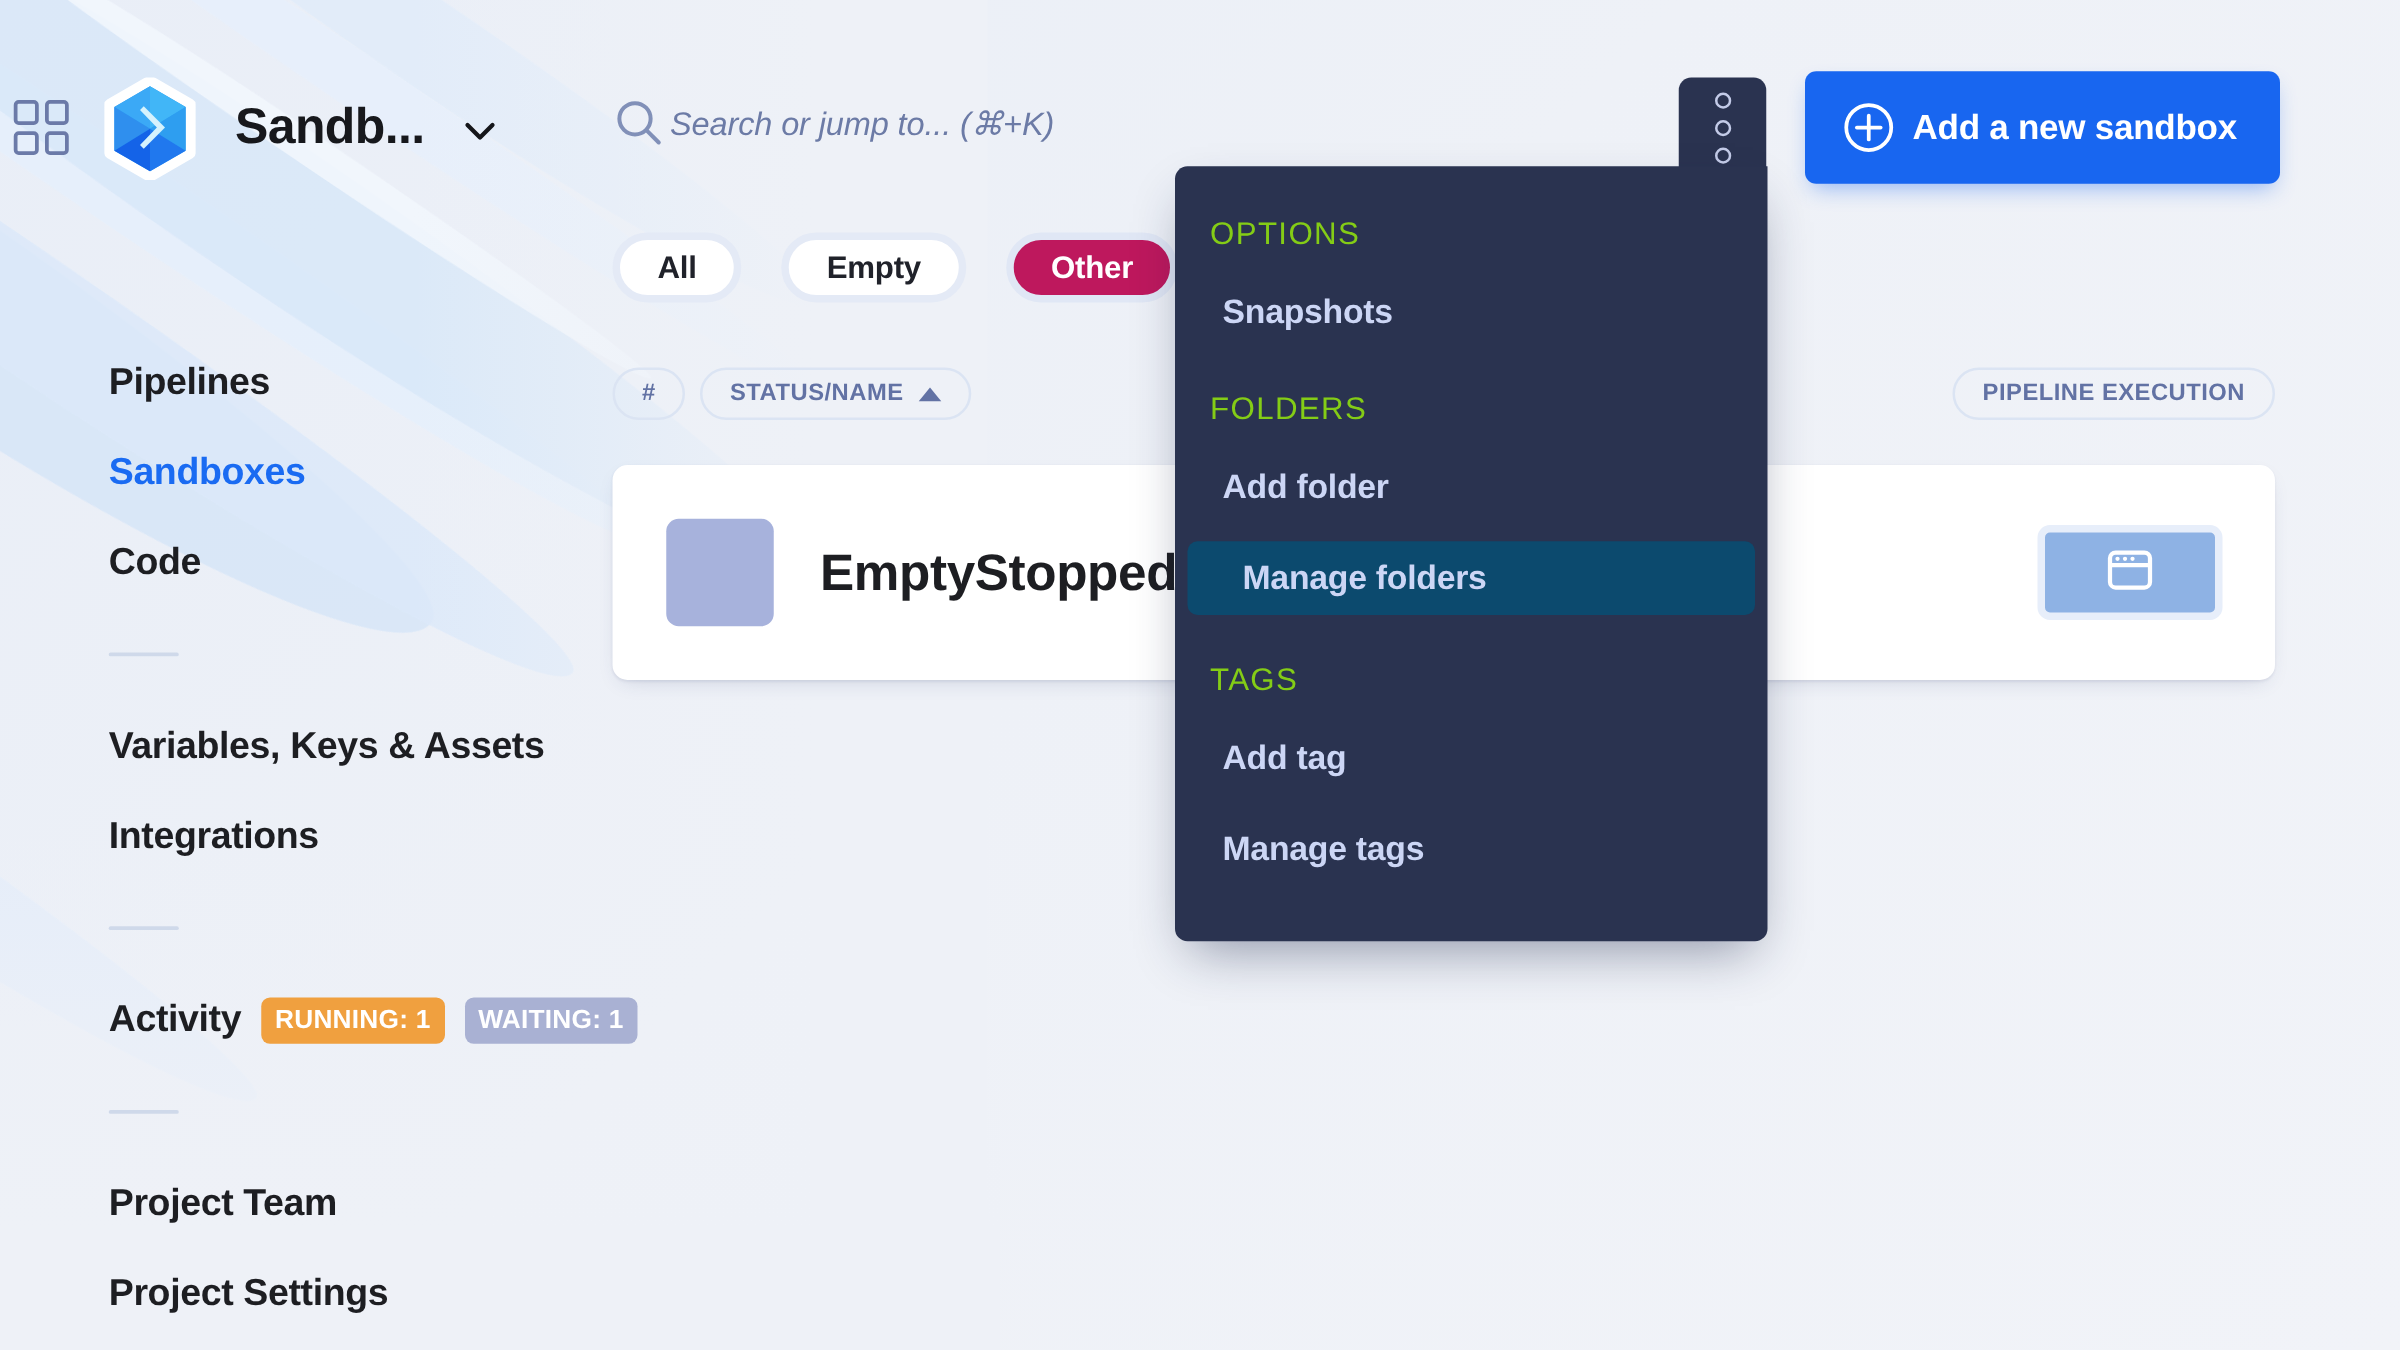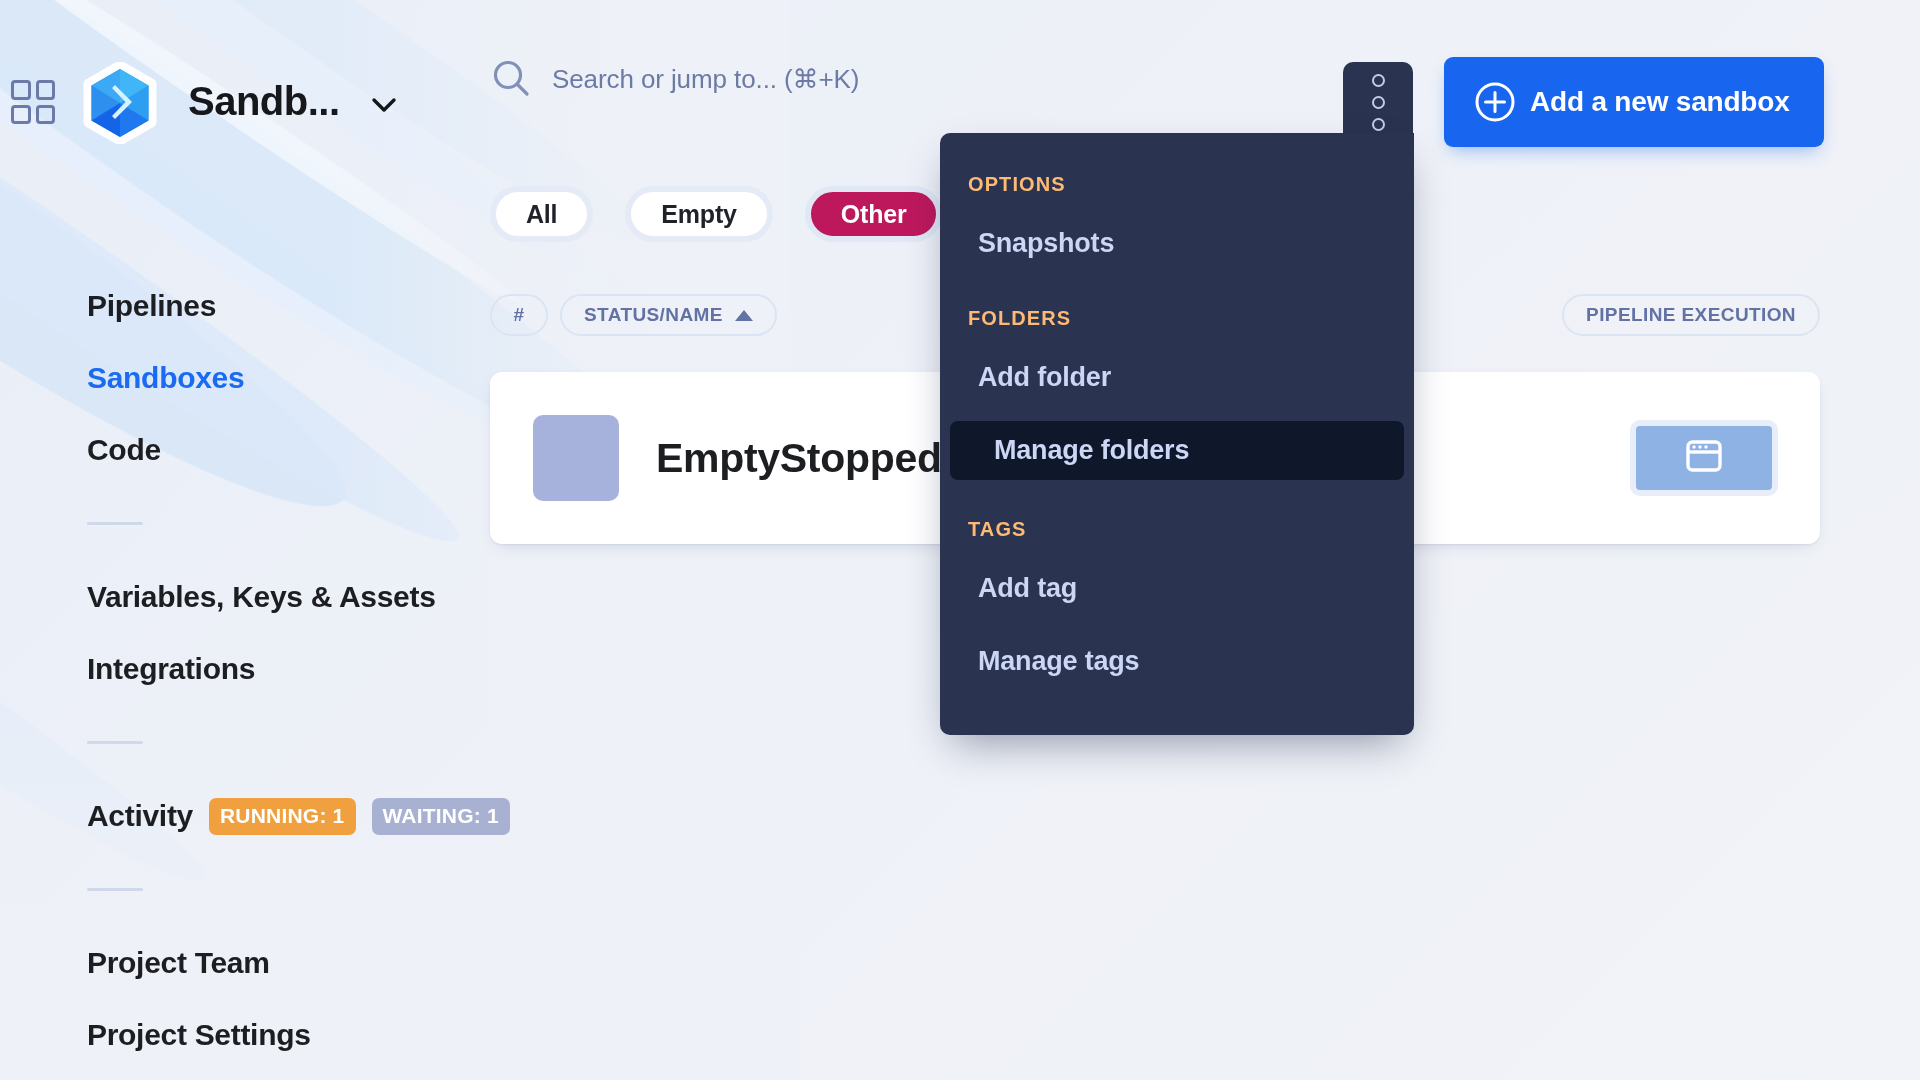--- a/index.html
+++ b/index.html
@@ -97,25 +97,26 @@
   .brand-caret {
     position: absolute;
     left: 367px; top: 88px;
     width: 34px; height: 34px;
     cursor: pointer;
   }
 
   
   .search-wrap {
     position: absolute;
-    left: 490px; top: 58px;
-    display: flex;
-    align-items: center;
-    gap: 20px;
+    left: 490px; top: 78px;
+    display: flex;
+    align-items: center;
+    gap: 4px;
     cursor: text;
+    font-style: italic;
   }
   .search-icon { width: 42px; height: 42px; flex: none; }
   .search-placeholder {
     font-size: 26px;
     color: #6c7ba6;
     white-space: nowrap;
     letter-spacing: -0.1px;
   }
 
   
@@ -304,39 +305,39 @@
     position: absolute;
     left: 940px; top: 133px;
     width: 474px;
     background: #2a3350;
     border-radius: 10px 0 10px 10px;
     padding: 26px 0 30px;
     box-shadow: 0 18px 40px -12px rgba(25,35,70,.45);
     z-index: 30;
   }
   .menu-section-label {
-    color: #fdba74;
-    font-size: 20px;
-    font-weight: 700;
+    color: #84cc16;
+    font-size: 25px;
+    font-weight: 400;
     letter-spacing: 1.1px;
     padding: 0 28px;
     margin: 14px 0 18px;
   }
   .menu-item {
     color: #ccd6f5;
     font-size: 27px;
     font-weight: 600;
     letter-spacing: -0.2px;
     padding: 14px 28px;
     margin: 0 10px 14px;
     border-radius: 8px;
     cursor: pointer;
     white-space: nowrap;
   }
-  .menu-item.highlight { background: #0f172a; padding-left: 44px; }
+  .menu-item.highlight { background: #0c4a6e; padding-left: 44px; }
 </style>
 </head>
 <body>
 
 <div id="bg-layer">
   <div class="brush b1"></div>
   <div class="brush b2"></div>
   <div class="brush b3"></div>
   <div class="brush b4"></div>
   <div class="brush b5"></div>

